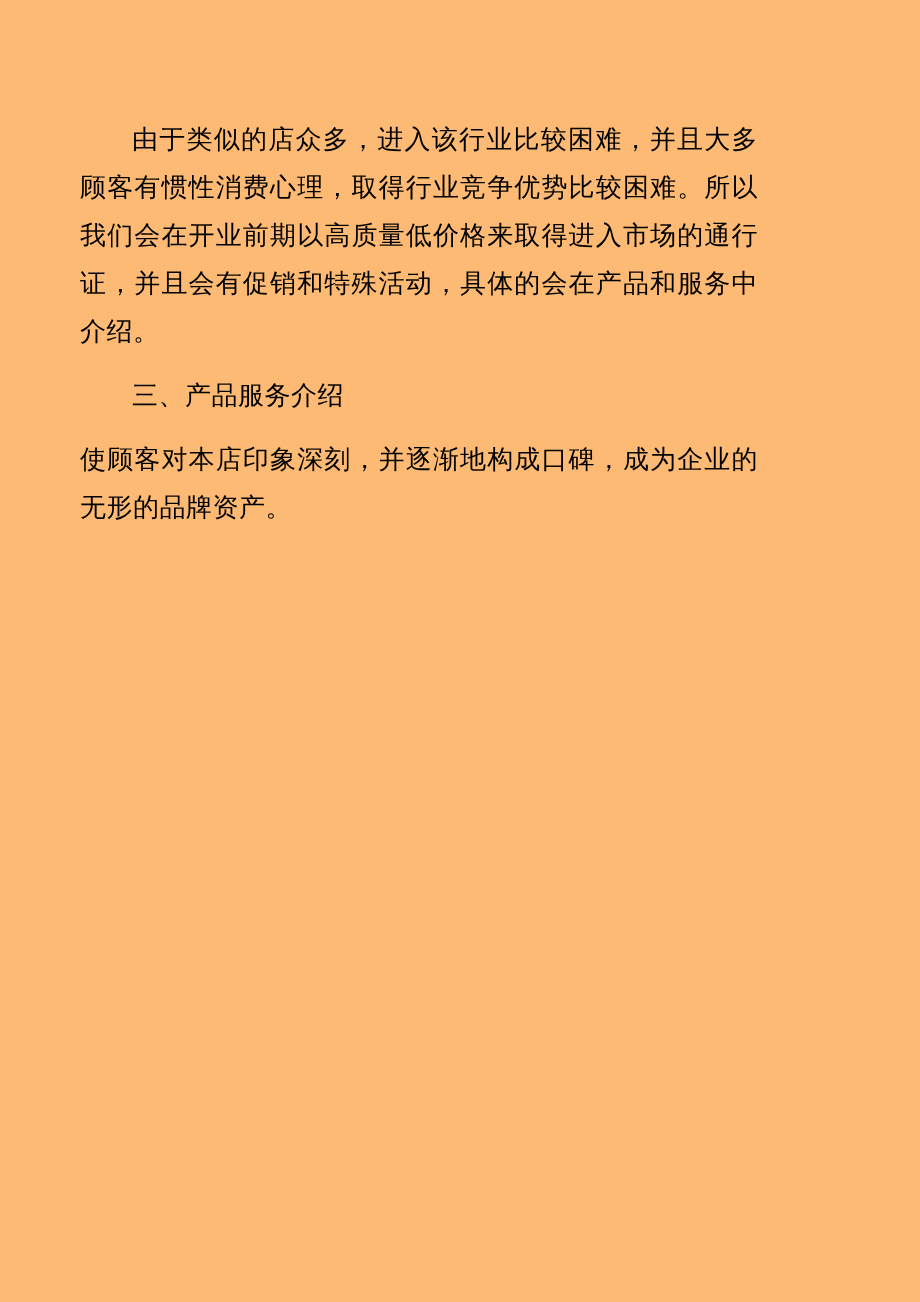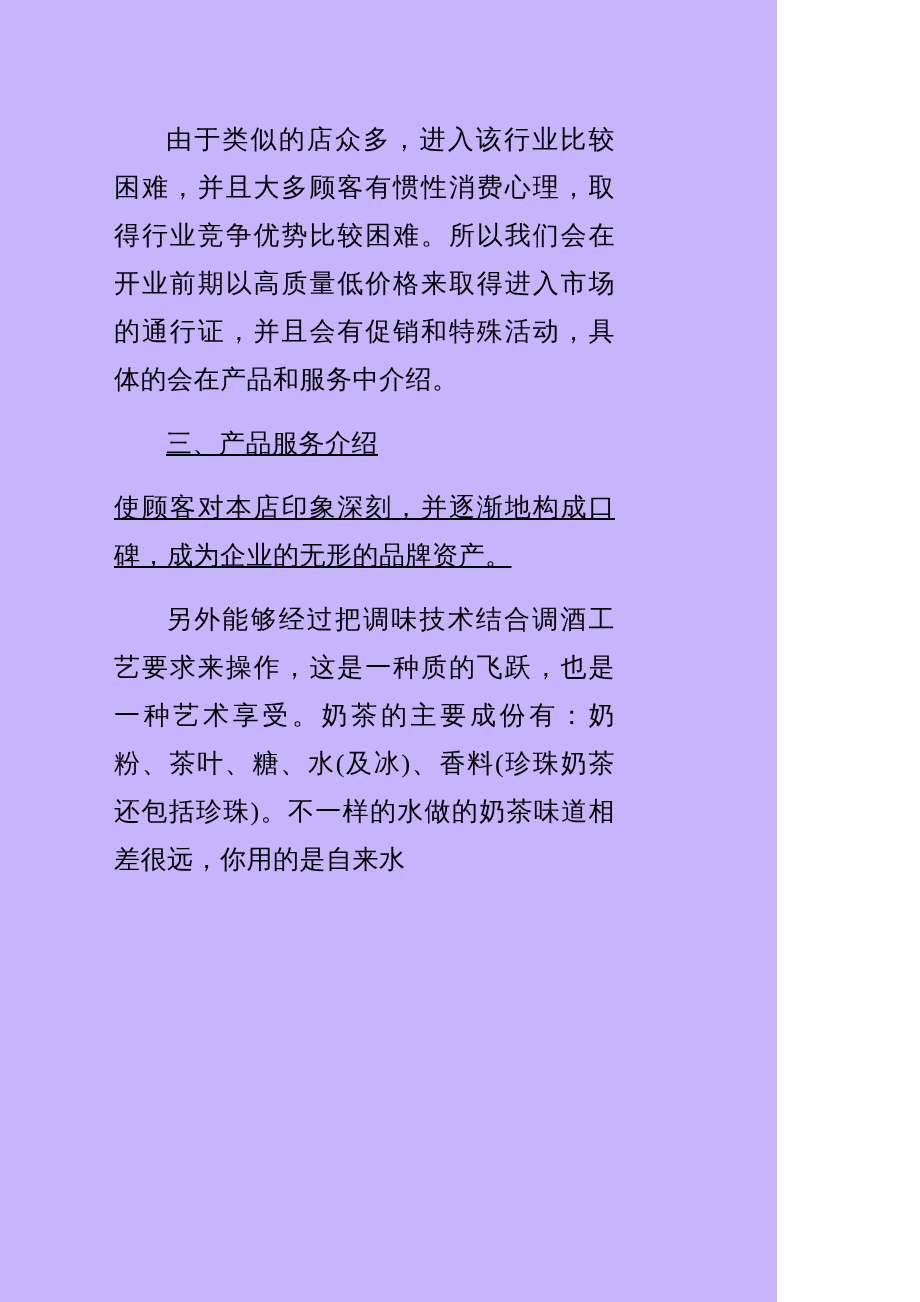--- a/index.html
+++ b/index.html
@@ -8,51 +8,48 @@
     background: #ffffff;
   }
   body {
     width: 920px;
     height: 1302px;
     overflow: hidden;
     font-family: "Liberation Serif", "DejaVu Serif", serif;
   }
   .doc-page {
     box-sizing: border-box;
-    width: 777px;
+    width: 920px;
     height: 1302px;
-    background: #c4b5fd;
-    padding: 116px 162px 0 114px;
+    background: #fdba74;
+    padding: 116px 162px 0 80px;
   }
   .doc-page p {
     margin: 0 0 16px 0;
     font-size: 26px;
     line-height: 48px;
     color: #000000;
     text-align: justify;
     letter-spacing: 0.5px;
     word-break: break-all;
   }
   .doc-page p.indent {
     text-indent: 52px;
   }
   .doc-page p.no-indent {
     text-indent: 0;
-    text-decoration: underline;
   }
   .doc-page p.section-heading {
     text-align: left;
-    text-decoration: underline;
   }
 </style>
 </head>
 <body>
 
 <div class="doc-page">
   <p class="indent">由于类似的店众多，进入该行业比较困难，并且大多顾客有惯性消费心理，取得行业竞争优势比较困难。所以我们会在开业前期以高质量低价格来取得进入市场的通行证，并且会有促销和特殊活动，具体的会在产品和服务中介绍。</p>
 
   <p class="indent section-heading">三、产品服务介绍</p>
 
 
   <p class="no-indent">使顾客对本店印象深刻，并逐渐地构成口碑，成为企业的无形的品牌资产。</p>
 
-  <p class="indent">另外能够经过把调味技术结合调酒工艺要求来操作，这是一种质的飞跃，也是一种艺术享受。奶茶的主要成份有：奶粉、茶叶、糖、水(及冰)、香料(珍珠奶茶还包括珍珠)。不一样的水做的奶茶味道相差很远，你用的是自来水</p>
 </div>
 
 </body></html>

